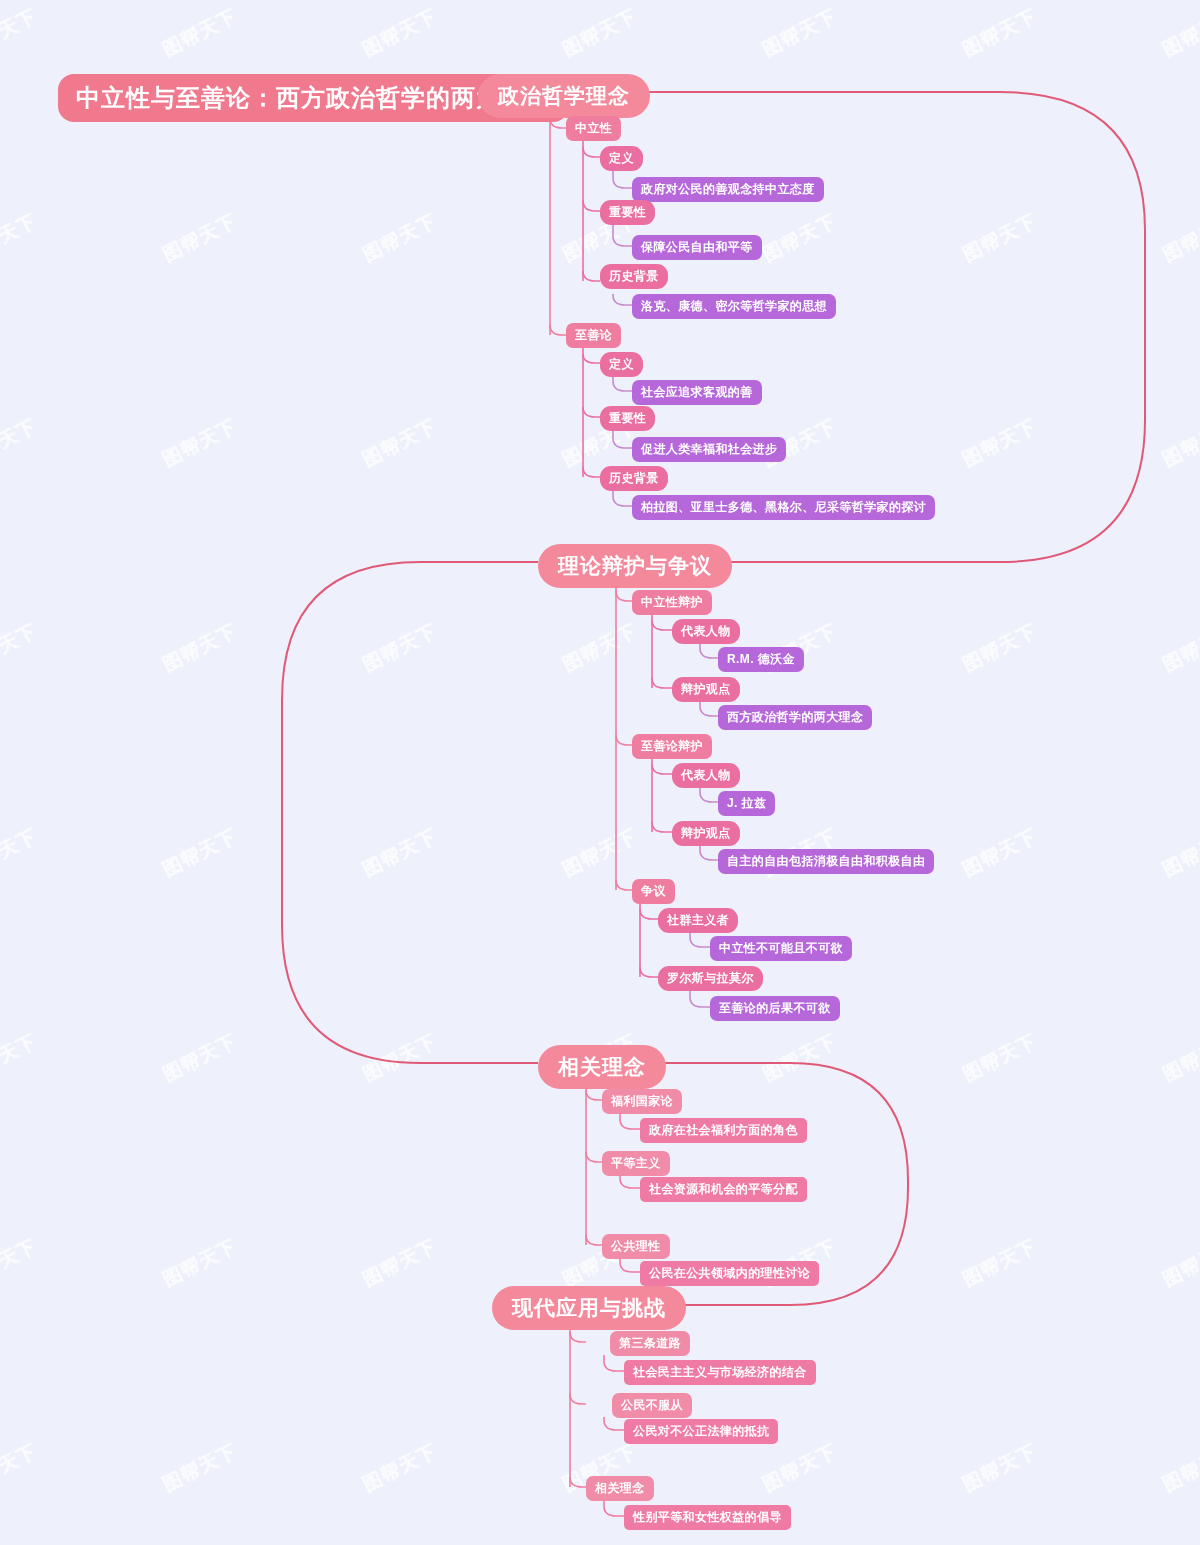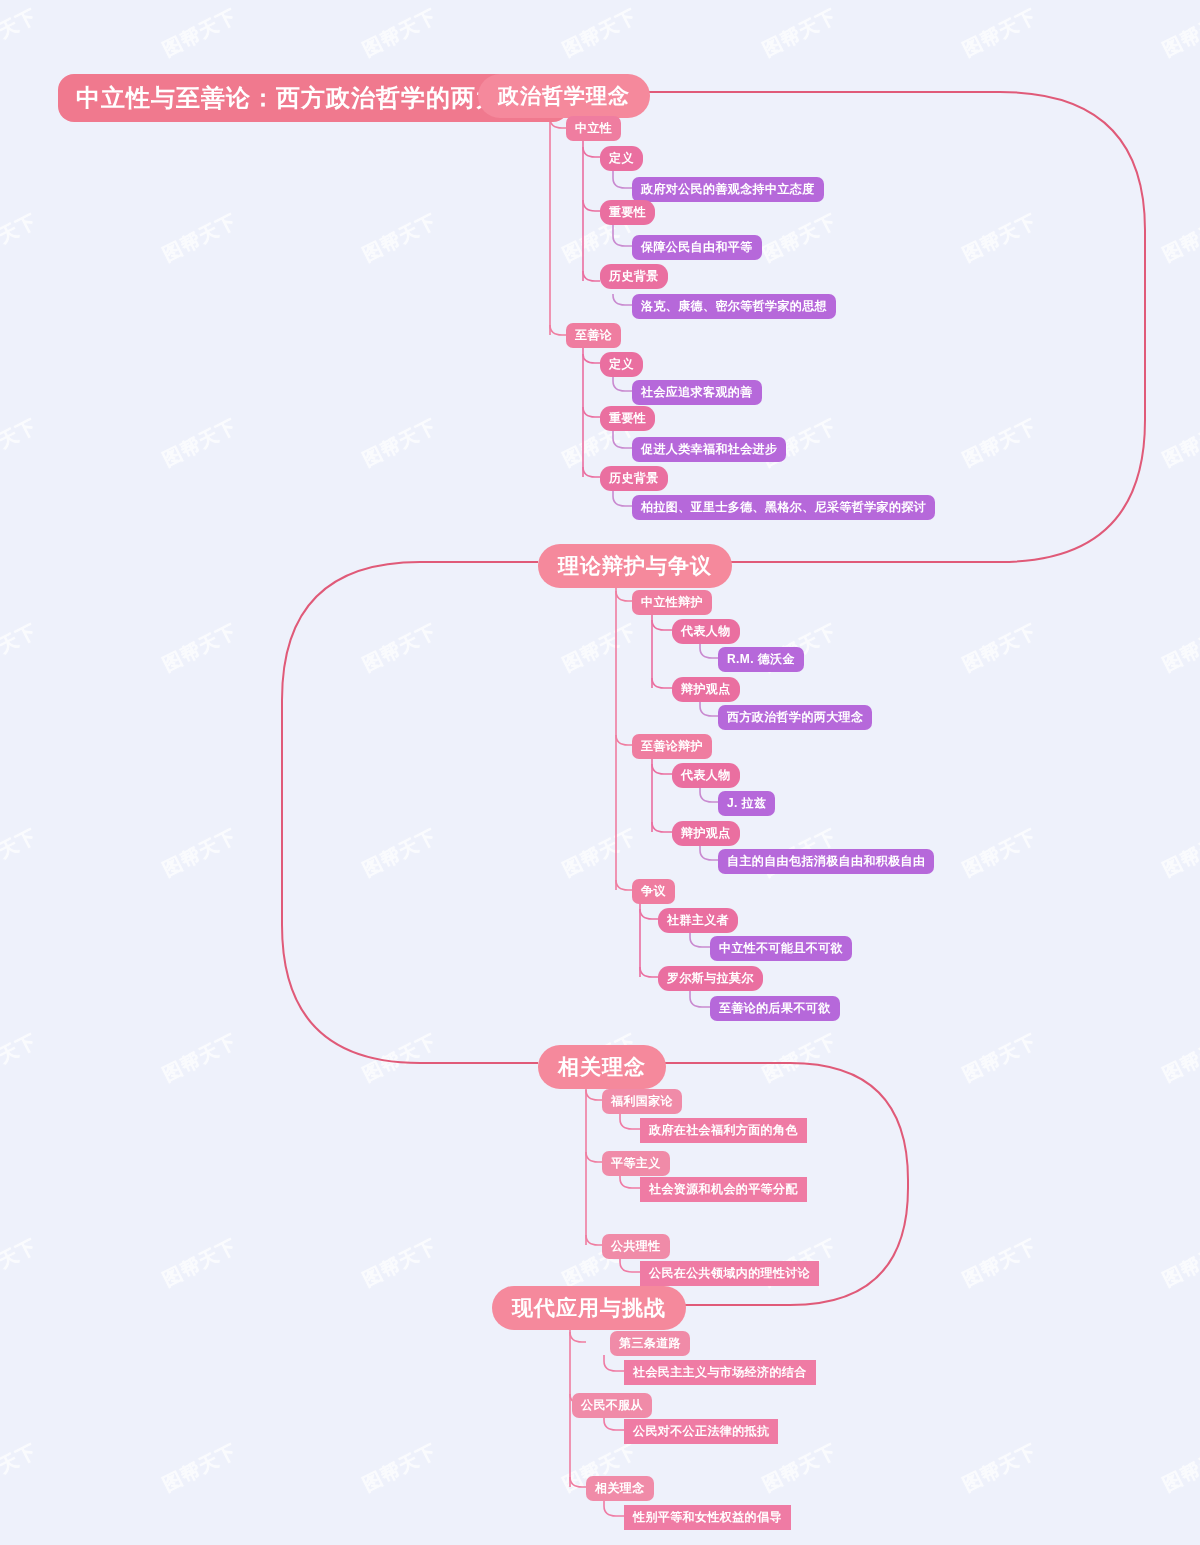--- a/index.html
+++ b/index.html
@@ -84,21 +84,21 @@
     border-radius:7px;
     font-size:12px;
     font-weight:700;
     padding:4px 9px;
     letter-spacing:.4px;
     justify-content:center;
   }
   
   .n-leafp{
     background:#ef7ba4;
-    border-radius:0;
+    border-radius:5px;
     font-size:12px;
     font-weight:700;
     padding:4px 9px;
     letter-spacing:.4px;
   }
   .n-l2b{
     background:#f08ba8;
     border-radius:7px;
     font-size:12px;
     font-weight:700;
@@ -372,21 +372,21 @@
   <div class="node n-sec" style="left:492px;top:1286px;">
     <span>现代应用与挑战</span>
   </div>
 
   <div class="node n-l2b" style="left:586px;top:1331px;margin-left:24px;">
     <span>第三条道路</span>
   </div>
   <div class="node n-leafp" style="left:624px;top:1360px;">
     <span>社会民主主义与市场经济的结合</span>
   </div>
-  <div class="node n-l2b" style="left:572px;top:1393px;">
+  <div class="node n-l2b" style="left:612px;top:1393px;">
     <span>公民不服从</span>
   </div>
   <div class="node n-leafp" style="left:624px;top:1419px;">
     <span>公民对不公正法律的抵抗</span>
   </div>
   <div class="node n-l2b" style="left:586px;top:1476px;">
     <span>相关理念</span>
   </div>
   <div class="node n-leafp" style="left:624px;top:1505px;">
     <span>性别平等和女性权益的倡导</span>

